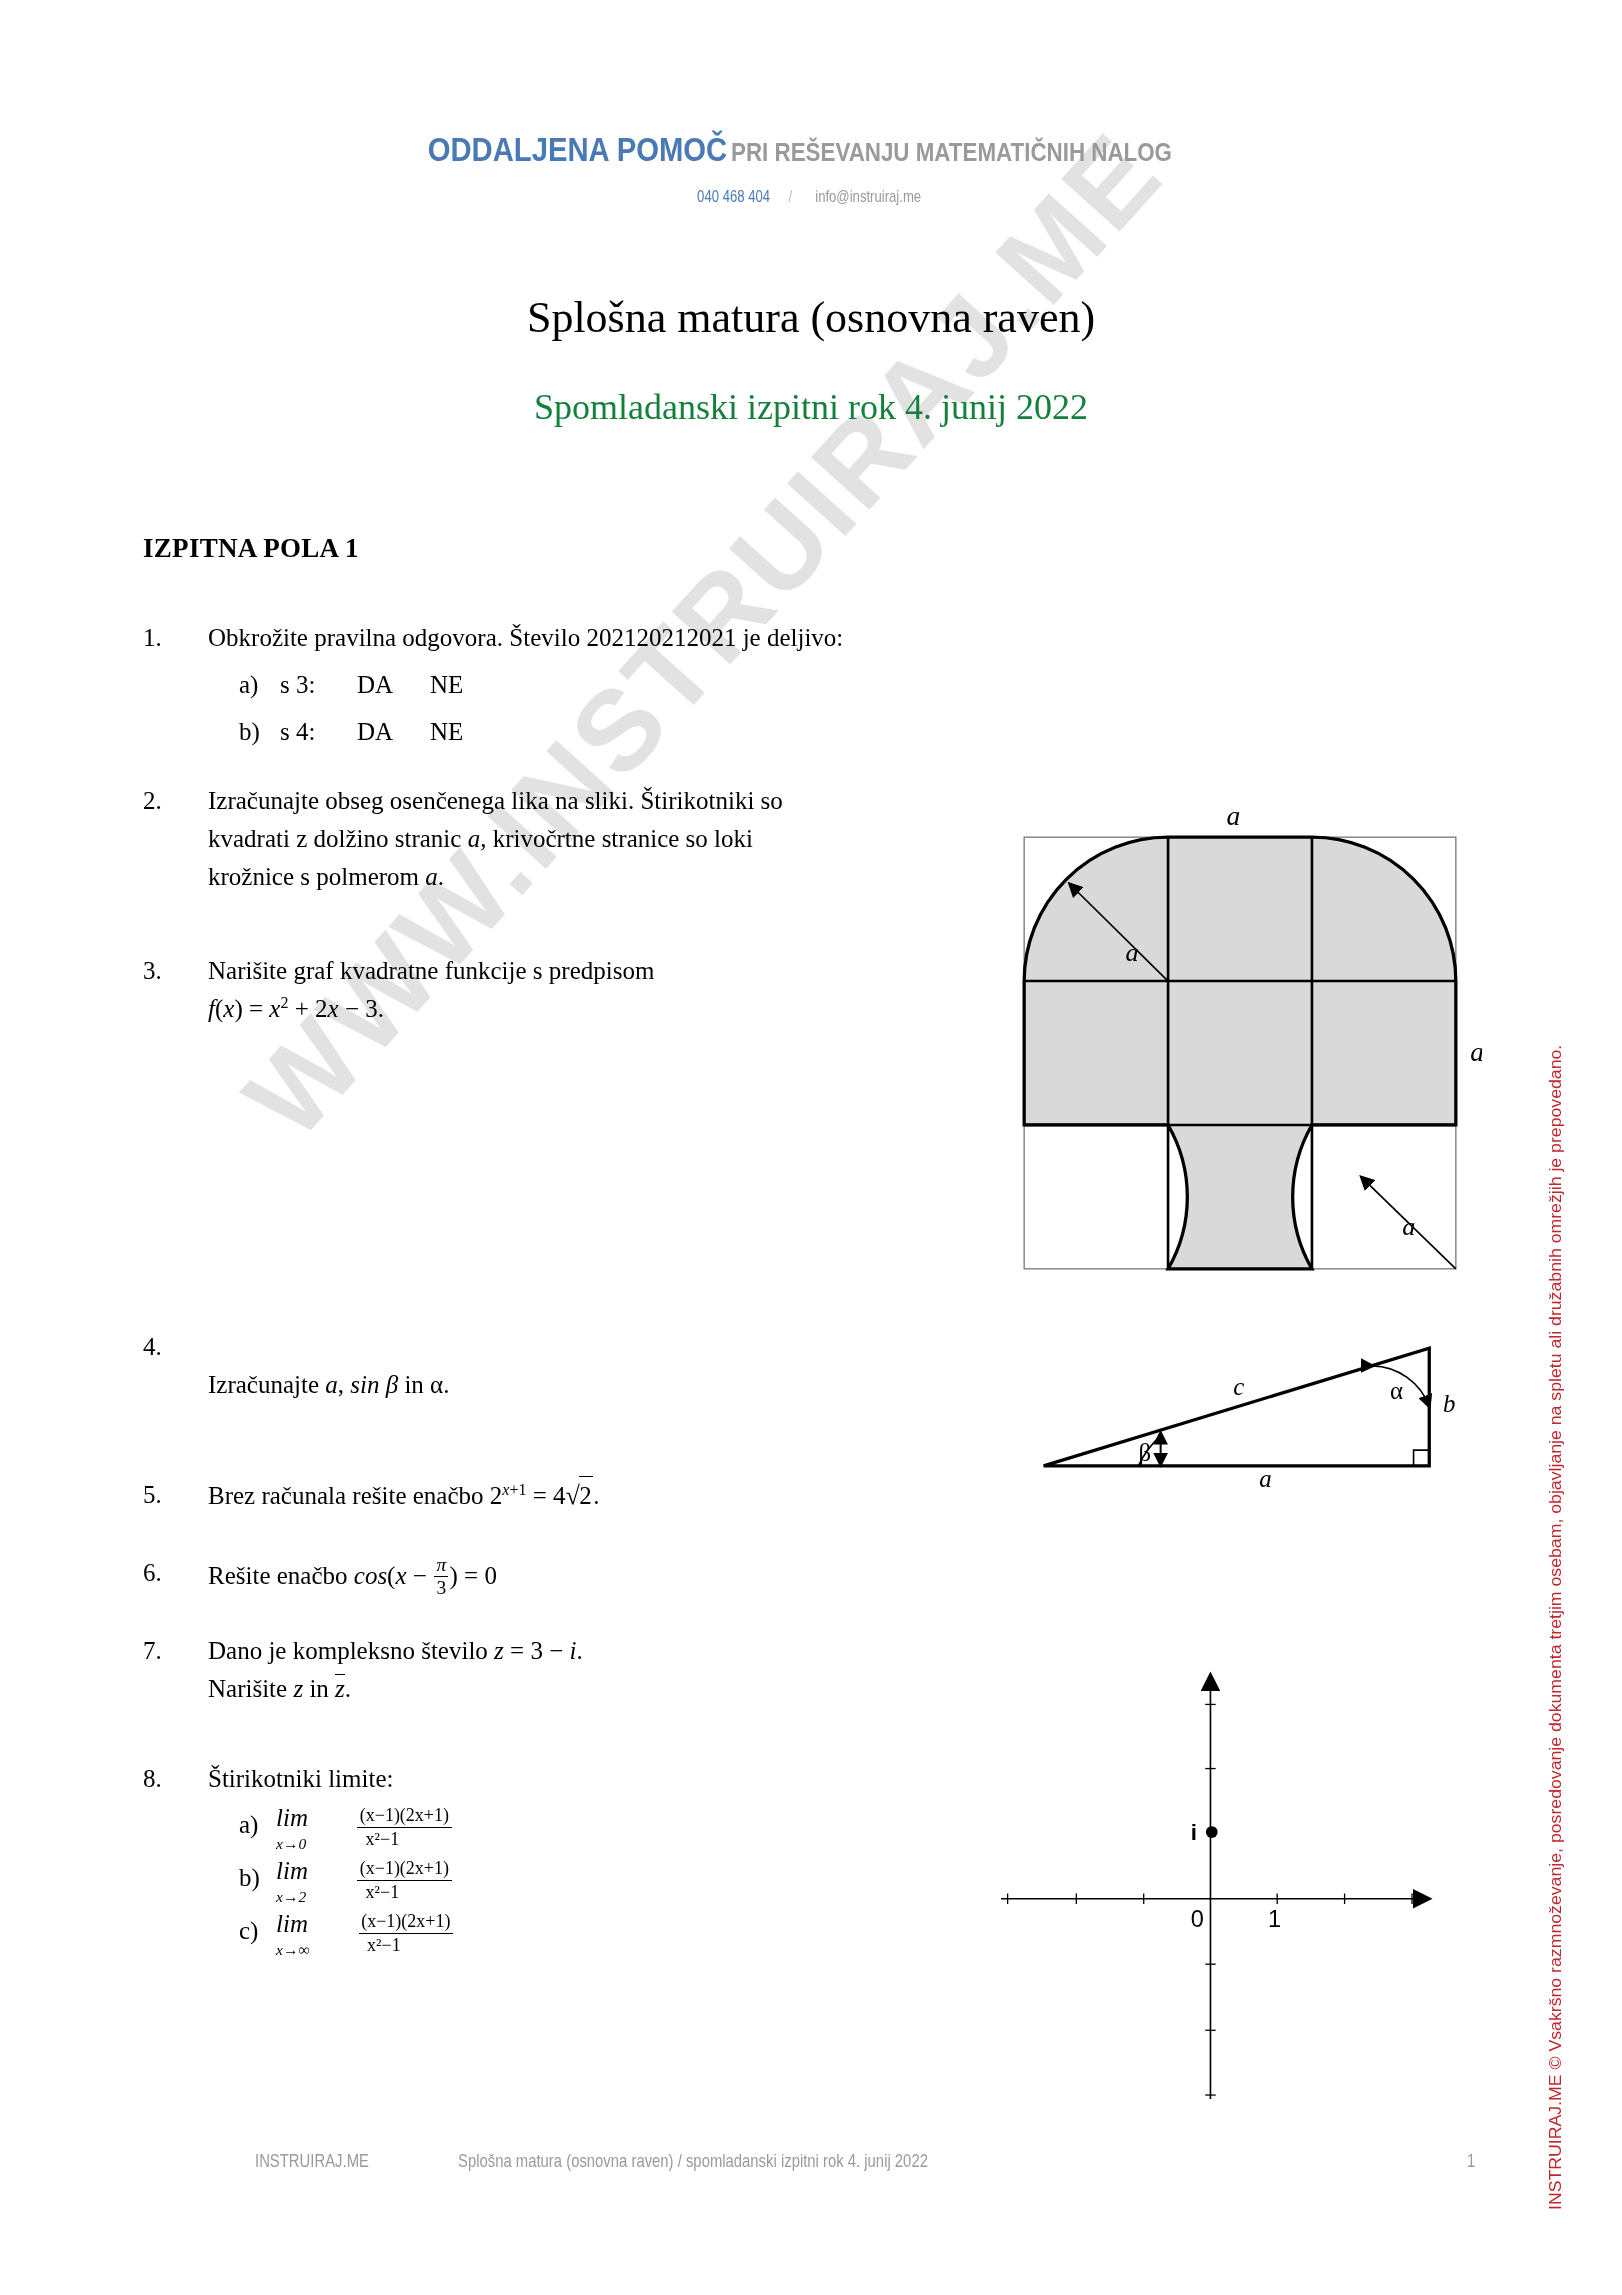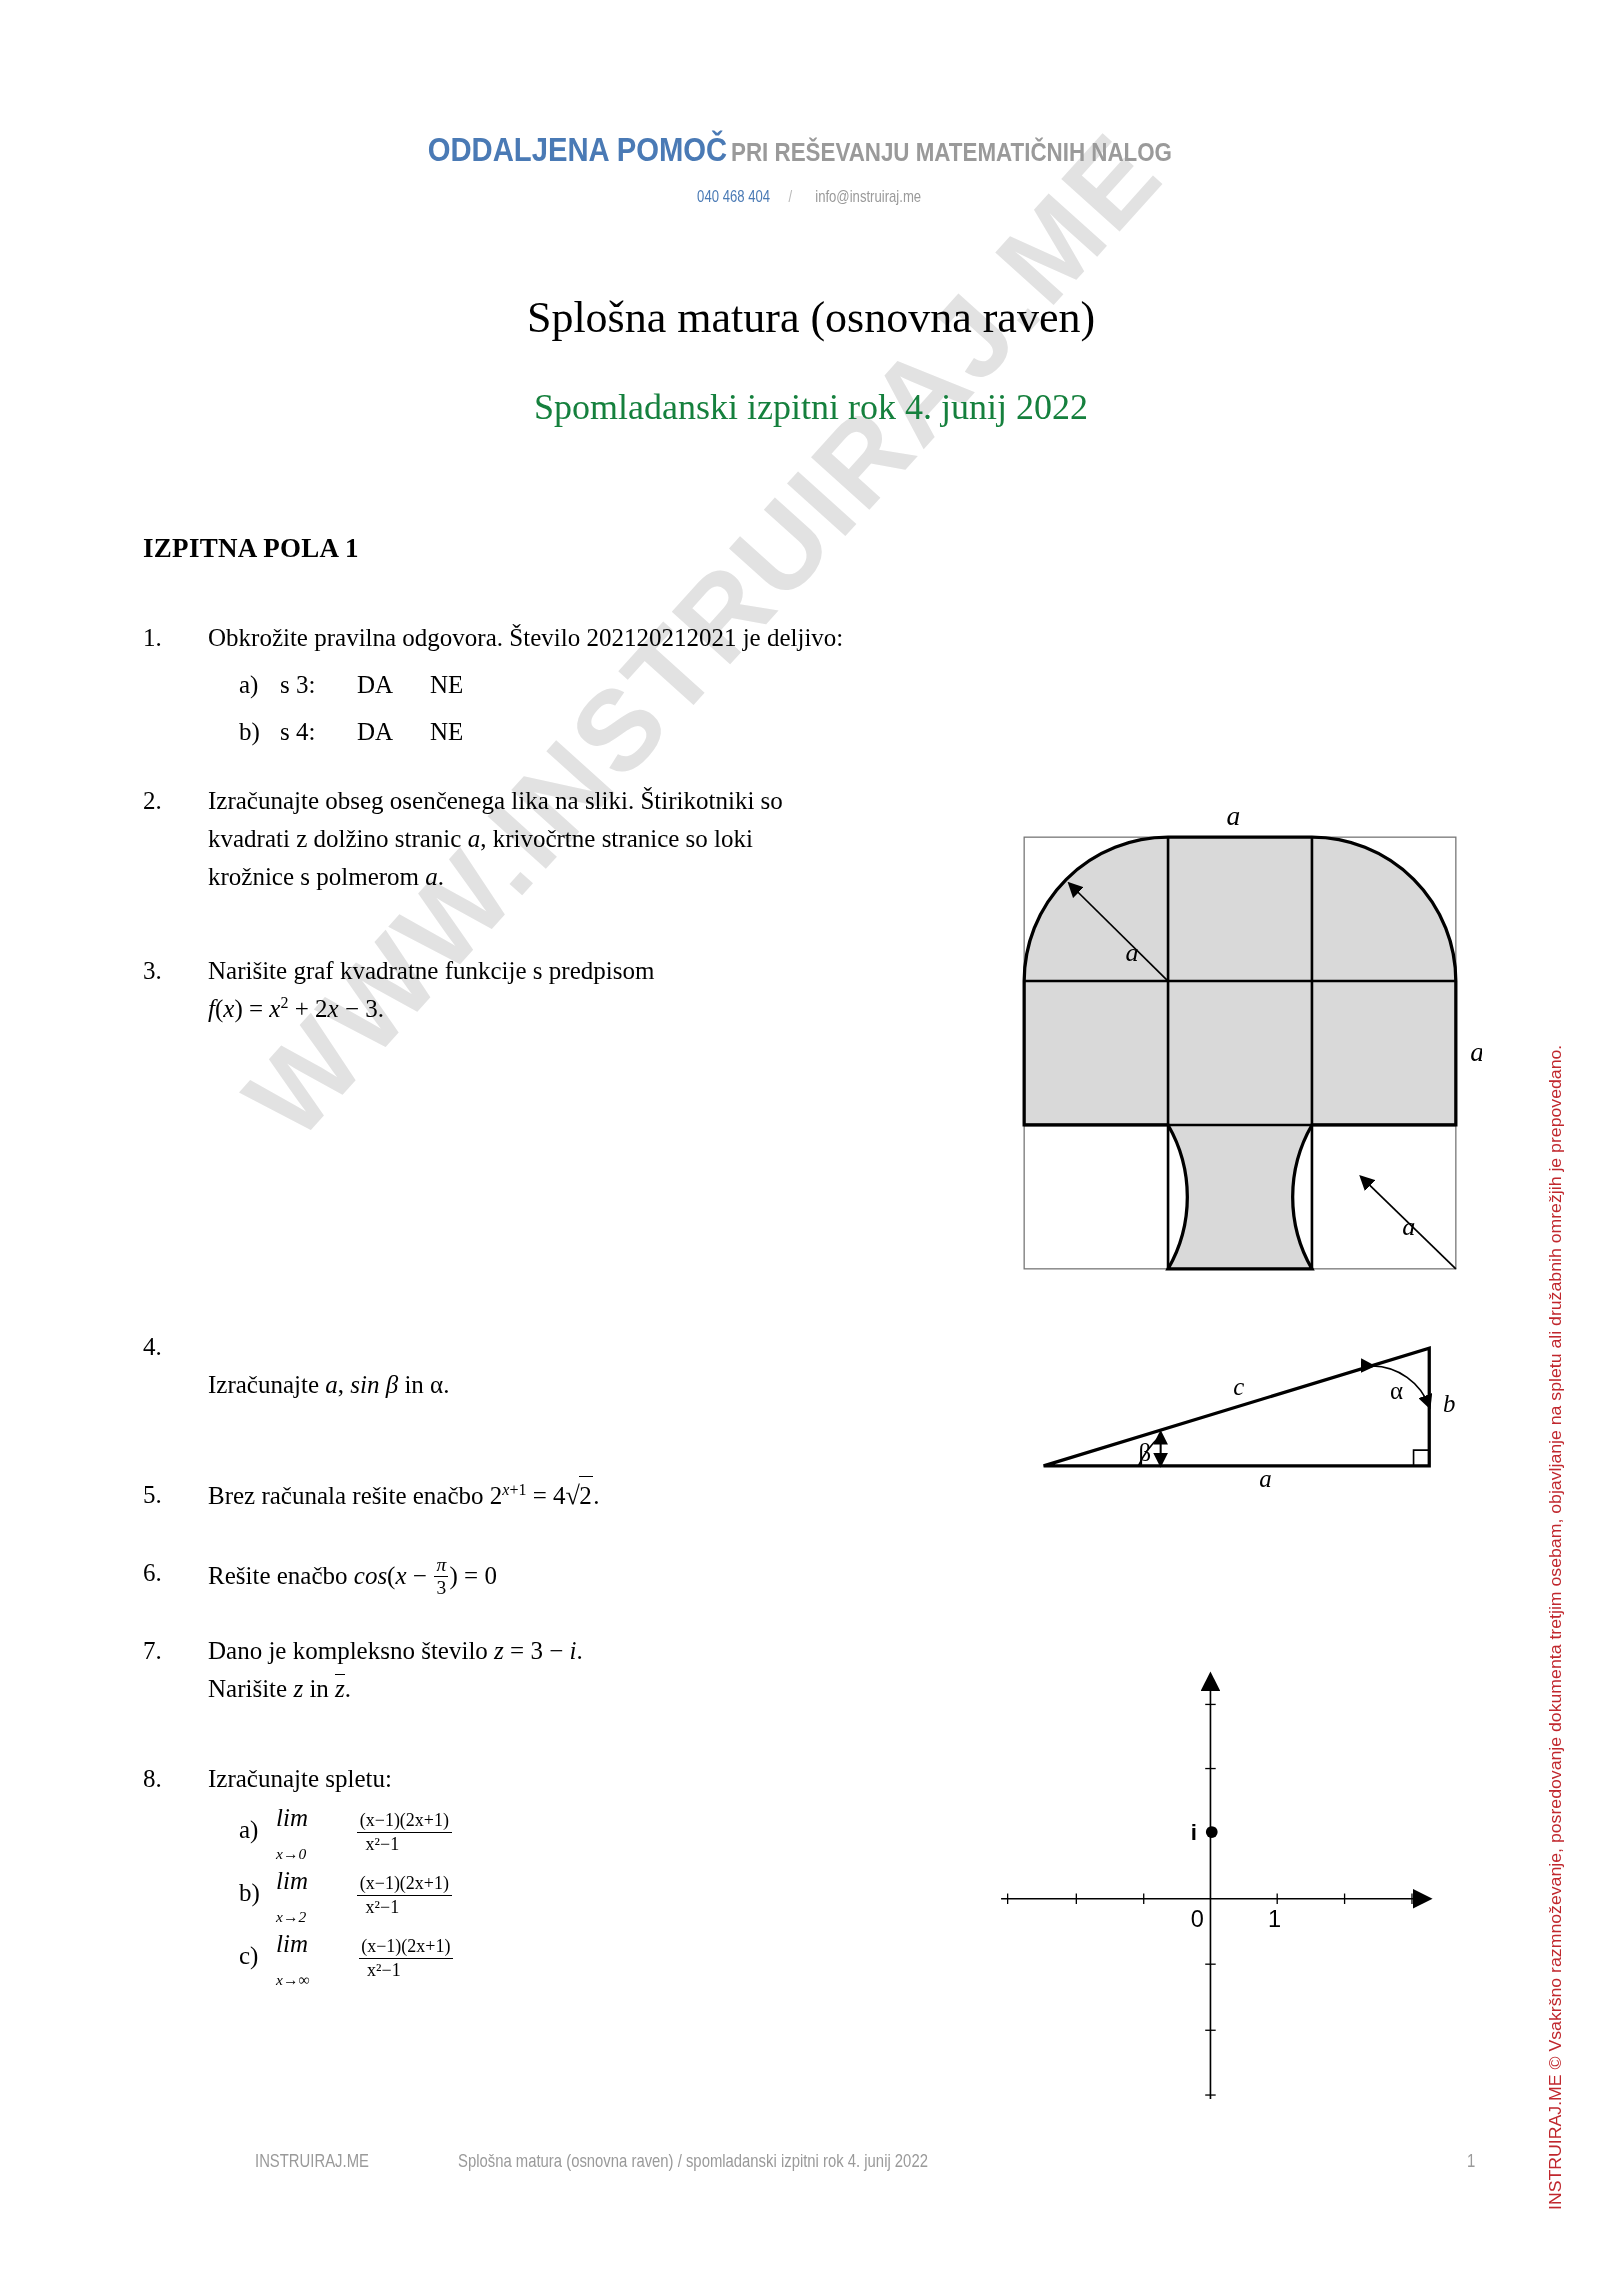--- a/index.html
+++ b/index.html
@@ -107,21 +107,21 @@
   
   .frac { display:inline-block; vertical-align:-0.55em; text-align:center; font-size:0.78em; line-height:1.15; margin:0 1.3px;}
   .frac .n { display:block; border-bottom:1px solid #000; padding:0 2px; }
   .frac .d { display:block; padding:0 2px; }
   .sup { font-size:0.64em; vertical-align:super; }
   .sqrt { display:inline-block; }
   .sqrt .rad { font-size:1.05em; }
   .sqrt .bar { border-top:1px solid #000; padding:0 1.3px 0 0.7px; display:inline-block; margin-left:-1.3px;}
   .limbox { display:inline-block; text-align:left; vertical-align:middle; line-height:1.0; margin-right:5.2px; }
   .limbox .lm { display:block; font-style:italic; font-size:1em; }
-  .limbox .to { display:block; font-size:0.62em; font-style:italic; margin-top:16px; }
+  .limbox .to { display:block; font-size:0.62em; font-style:italic; margin-top:6px; }
   .bigfrac { display:inline-block; text-align:center; vertical-align:middle; font-size:0.72em; line-height:1.2; }
   .bigfrac .n { display:block; border-bottom:1.2px solid #000; padding:0 2.6px 0.7px;margin-left:44px; }
   .bigfrac .d { display:block; padding:1.3px 2.6px 0; }
   .ovl { border-top:1.2px solid #000; display:inline-block; line-height:1.05; padding-top:0.7px;}
 
   
   #fig-shape { position:absolute; left:998px; top:811px; }
 
   
   #fig-triangle { position:absolute; left:1024px; top:1325px; }
@@ -239,21 +239,21 @@
     <span class="num">7.</span>
     <div class="body">
       <span>Dano je kompleksno število <i>z</i> = 3 − <i>i</i>.</span><br>
       <span>Narišite <i>z</i> in <span class="ovl"><i>z</i></span>.</span>
     </div>
   </div>
 
   <div class="q" id="q8">
     <span class="num">8.</span>
     <div class="body">
-      <span>Izračunajte spletu:</span>
+      <span>Štirikotniki limite:</span>
       <span class="sub" style="margin-top:6.5px;">
         <span class="lbl">a)</span><span class="limbox"><span class="lm">lim</span><span class="to">x→0</span></span><span class="bigfrac"><span class="n">(x−1)(2x+1)</span><span class="d">x²−1</span></span>
       </span>
       <span class="sub" style="margin-top:6.5px;">
         <span class="lbl">b)</span><span class="limbox"><span class="lm">lim</span><span class="to">x→2</span></span><span class="bigfrac"><span class="n">(x−1)(2x+1)</span><span class="d">x²−1</span></span>
       </span>
       <span class="sub" style="margin-top:6.5px;">
         <span class="lbl">c)</span><span class="limbox"><span class="lm">lim</span><span class="to">x→∞</span></span><span class="bigfrac"><span class="n">(x−1)(2x+1)</span><span class="d">x²−1</span></span>
       </span>
     </div>

